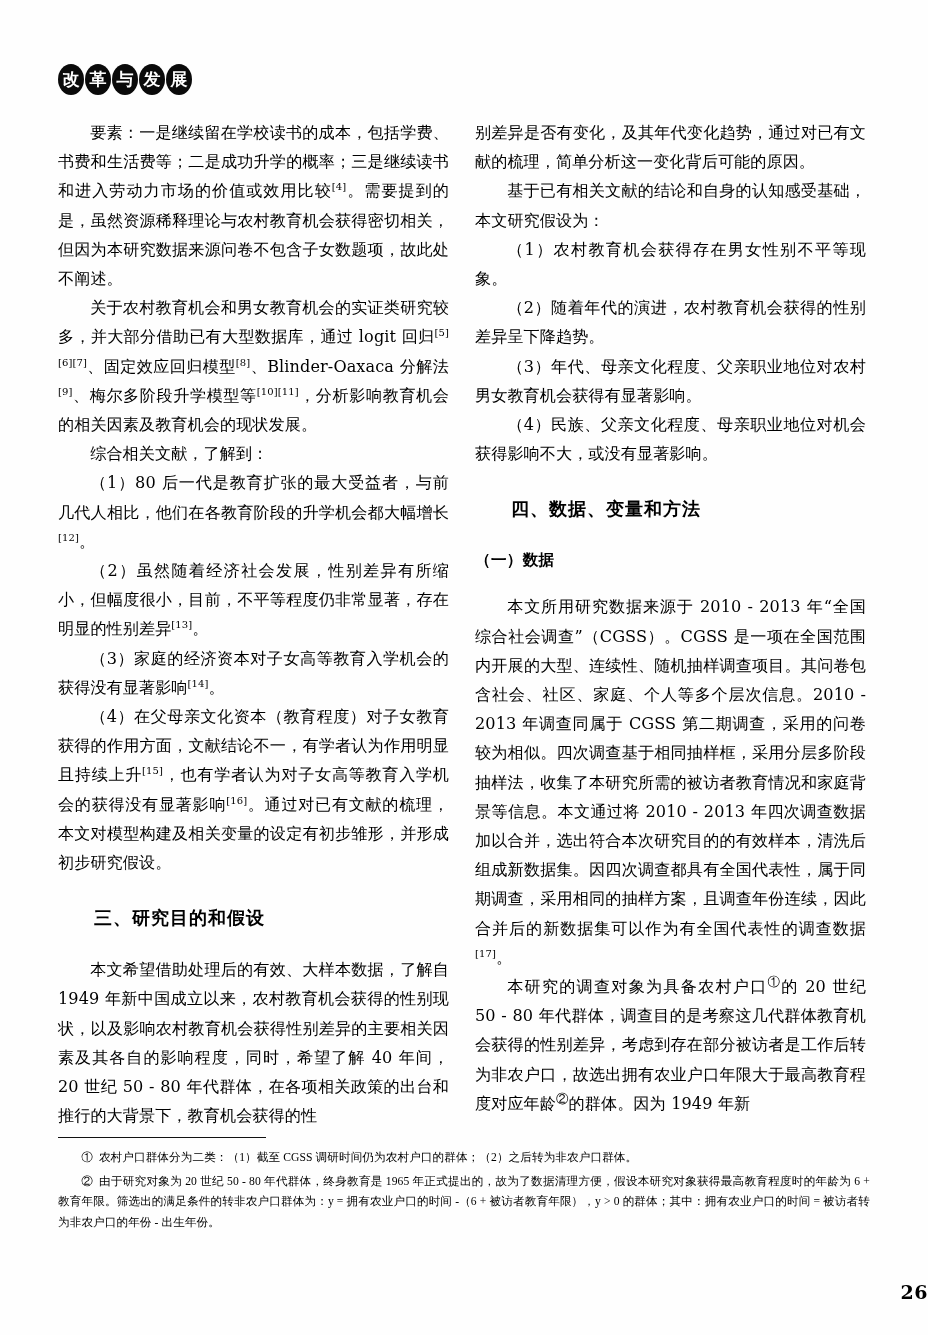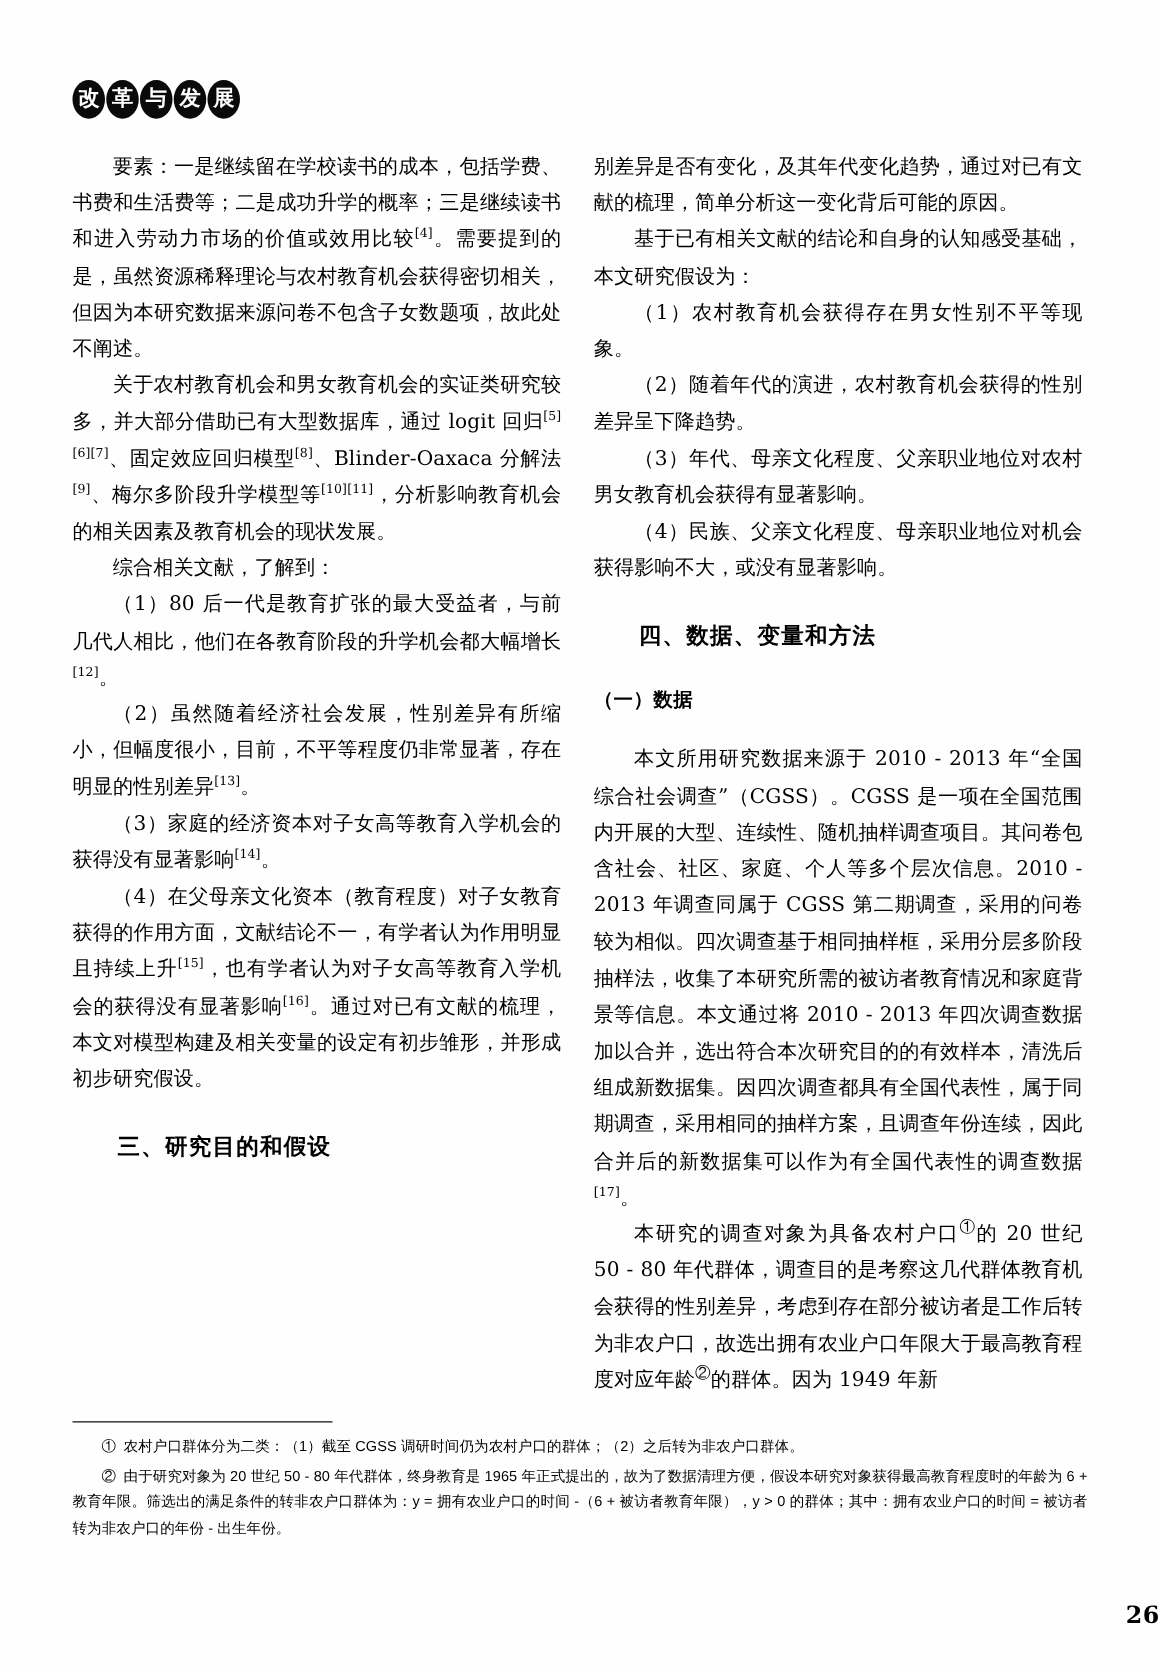--- a/index.html
+++ b/index.html
@@ -111,21 +111,21 @@
     width: 812px;
   }
   .fn-rule {
     width: 208px;
     height: 0;
     border-top: 1.4px solid #111;
     margin: 0 0 10px 0;
   }
   p.fn {
     margin: 0 0 3px 0;
-    font-family: Liberation Sans, sans-serif;
+    font-family: Liberation Serif, serif;
     font-size: 11.6px;
     line-height: 20.5px;
     text-align: justify;
     text-justify: inter-ideograph;
     text-indent: 2em;
     letter-spacing: 0.1px;
   }
   p.fn .marker { margin-right: 6px; }
 
   
@@ -160,20 +160,21 @@
       <p class="body">要素：一是继续留在学校读书的成本，包括学费、书费和生活费等；二是成功升学的概率；三是继续读书和进入劳动力市场的价值或效用比较<sup class="ref">[4]</sup>。需要提到的是，虽然资源稀释理论与农村教育机会获得密切相关，但因为本研究数据来源问卷不包含子女数题项，故此处不阐述。</p>
       <p class="body">关于农村教育机会和男女教育机会的实证类研究较多，并大部分借助已有大型数据库，通过 logit 回归<sup class="ref">[5]</sup><sup class="ref">[6]</sup><sup class="ref">[7]</sup>、固定效应回归模型<sup class="ref">[8]</sup>、Blinder-Oaxaca 分解法<sup class="ref">[9]</sup>、梅尔多阶段升学模型等<sup class="ref">[10]</sup><sup class="ref">[11]</sup>，分析影响教育机会的相关因素及教育机会的现状发展。</p>
       <p class="body">综合相关文献，了解到：</p>
       <p class="body">（1）80 后一代是教育扩张的最大受益者，与前几代人相比，他们在各教育阶段的升学机会都大幅增长<sup class="ref">[12]</sup>。</p>
       <p class="body">（2）虽然随着经济社会发展，性别差异有所缩小，但幅度很小，目前，不平等程度仍非常显著，存在明显的性别差异<sup class="ref">[13]</sup>。</p>
       <p class="body">（3）家庭的经济资本对子女高等教育入学机会的获得没有显著影响<sup class="ref">[14]</sup>。</p>
       <p class="body">（4）在父母亲文化资本（教育程度）对子女教育获得的作用方面，文献结论不一，有学者认为作用明显且持续上升<sup class="ref">[15]</sup>，也有学者认为对子女高等教育入学机会的获得没有显著影响<sup class="ref">[16]</sup>。通过对已有文献的梳理，本文对模型构建及相关变量的设定有初步雏形，并形成初步研究假设。</p>
 
       <h2 class="sec-head">三、研究目的和假设</h2>
 
+      <p class="body">本文希望借助处理后的有效、大样本数据，了解自 1949 年新中国成立以来，农村教育机会获得的性别现状，以及影响农村教育机会获得性别差异的主要相关因素及其各自的影响程度，同时，希望了解 40 年间，20 世纪 50 - 80 年代群体，在各项相关政策的出台和推行的大背景下，教育机会获得的性</p>
     </div>
 
     <div class="col">
       <p class="body noindent">别差异是否有变化，及其年代变化趋势，通过对已有文献的梳理，简单分析这一变化背后可能的原因。</p>
       <p class="body">基于已有相关文献的结论和自身的认知感受基础，本文研究假设为：</p>
       <p class="body">（1）农村教育机会获得存在男女性别不平等现象。</p>
       <p class="body">（2）随着年代的演进，农村教育机会获得的性别差异呈下降趋势。</p>
       <p class="body">（3）年代、母亲文化程度、父亲职业地位对农村男女教育机会获得有显著影响。</p>
       <p class="body">（4）民族、父亲文化程度、母亲职业地位对机会获得影响不大，或没有显著影响。</p>
 

